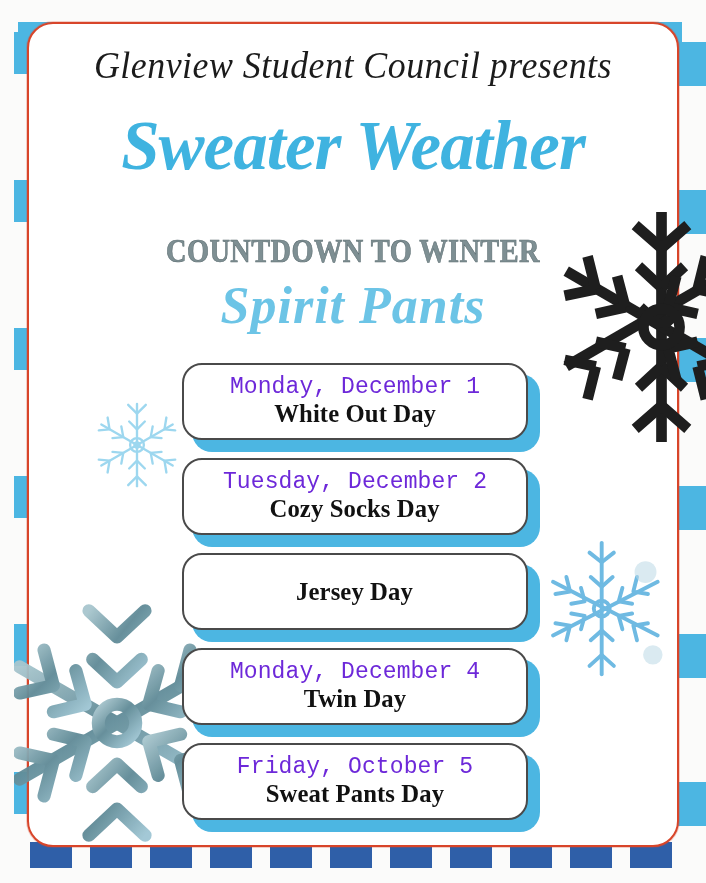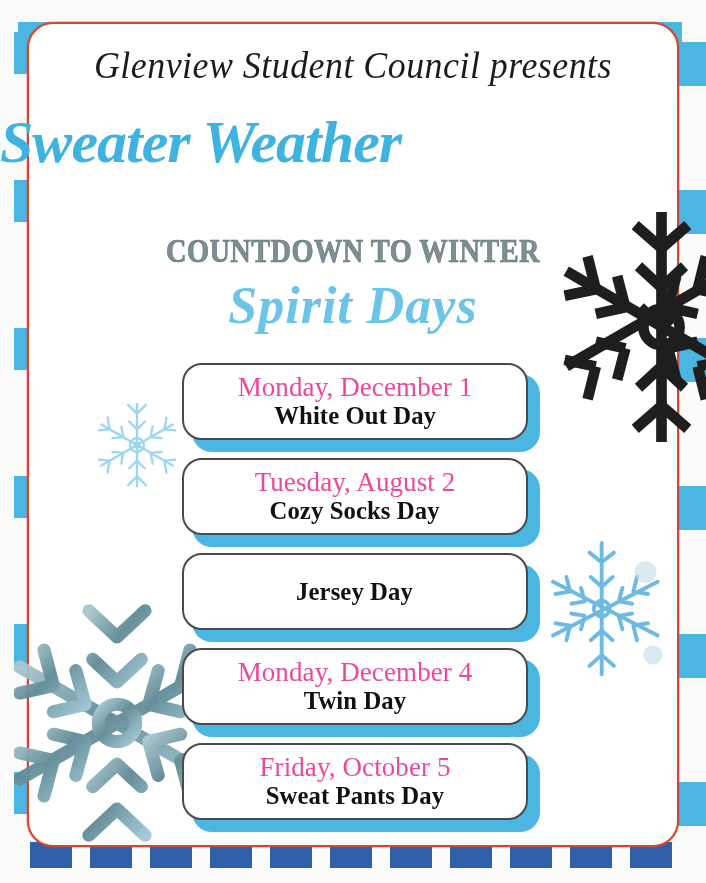--- a/index.html
+++ b/index.html
@@ -37,24 +37,25 @@
     font-style:italic;
     font-weight:400;
     font-size:37px;
     letter-spacing:.5px;
     color:#1b1b1b;
     transform:scaleX(.97);
   }
 
   .main-title{
     position:absolute;left:0;right:0;top:112px;
+    text-align:center;
     font-family:"Liberation Serif",serif;
     font-style:italic;
     font-weight:700;
-    font-size:60px;
+    font-size:69px;
     line-height:1;
     color:#3fb3e0;
     letter-spacing:-1px;
     white-space:nowrap;
   }
 
   .countdown{
     position:absolute;left:0;right:0;top:233px;
     text-align:center;
     font-family:"Liberation Serif",serif;
@@ -90,22 +91,22 @@
   .day-box{
     position:absolute;left:0;top:0;width:346px;height:77px;
     background:#ffffff;
     border:2px solid #4a4a4a;
     border-radius:20px;
     display:flex;flex-direction:column;
     align-items:center;justify-content:center;
     box-sizing:border-box;
   }
   .day-date{
-    font-family:Liberation Serif, serif;
-    font-size:27px;font-weight:400;color:#ec4899;
+    font-family:Liberation Mono, monospace;
+    font-size:23px;font-weight:400;color:#6d28d9;
     line-height:1.06;
     letter-spacing:.1px;
   }
   .day-theme{
     font-family:"Liberation Serif",serif;
     font-size:26px;font-weight:700;color:#111111;
     line-height:1.12;
     letter-spacing:.1px;
     transform:scaleX(.95);
   }
@@ -172,21 +173,21 @@
   <div class="inner-frame"></div>
 
   <div class="content">
 
     <div class="presents">Glenview Student Council presents</div>
 
     <div class="main-title">Sweater Weather</div>
 
     <div class="countdown">COUNTDOWN TO WINTER</div>
 
-    <div class="spirit">Spirit Days</div>
+    <div class="spirit">Spirit Pants</div>
 
     <div class="sf sf-left-small">
       <svg viewBox="0 0 100 100" width="98" height="106" aria-hidden="true">
         <g stroke="#9dd7ef" stroke-width="2.4" fill="none" stroke-linecap="round">
           <g>
             <line x1="50" y1="8" x2="50" y2="92"></line>
             <line x1="13.6" y1="29" x2="86.4" y2="71"></line>
             <line x1="13.6" y1="71" x2="86.4" y2="29"></line>
           </g>
           <g>
@@ -269,21 +270,21 @@
         <div class="day-wrap">
           <div class="day-shadow" style="background: rgb(76, 182, 226);"></div>
           <div class="day-box">
             <div class="day-date">Monday, December 1</div>
             <div class="day-theme">White Out Day</div>
           </div>
         </div>
         <div class="day-wrap">
           <div class="day-shadow" style="background: rgb(76, 182, 226);"></div>
           <div class="day-box">
-            <div class="day-date">Tuesday, August 2</div>
+            <div class="day-date">Tuesday, December 2</div>
             <div class="day-theme">Cozy Socks Day</div>
           </div>
         </div>
         <div class="day-wrap">
           <div class="day-shadow" style="background: rgb(76, 182, 226);"></div>
           <div class="day-box">
             <div class="day-theme">Jersey Day</div>
           </div>
         </div>
         <div class="day-wrap">

